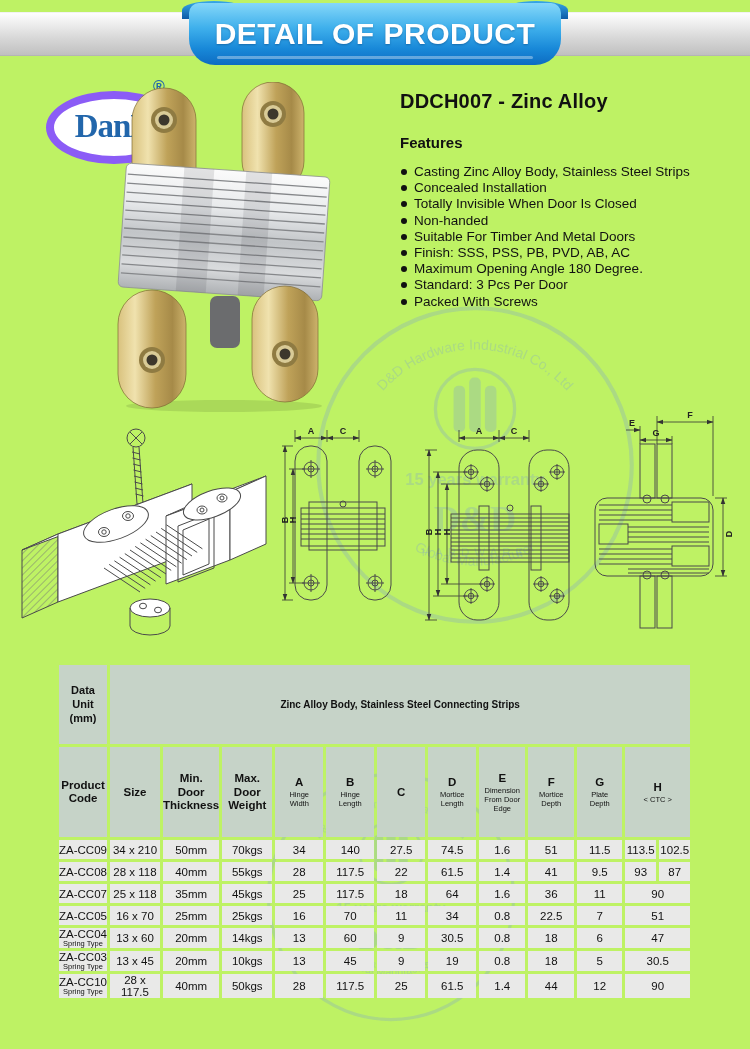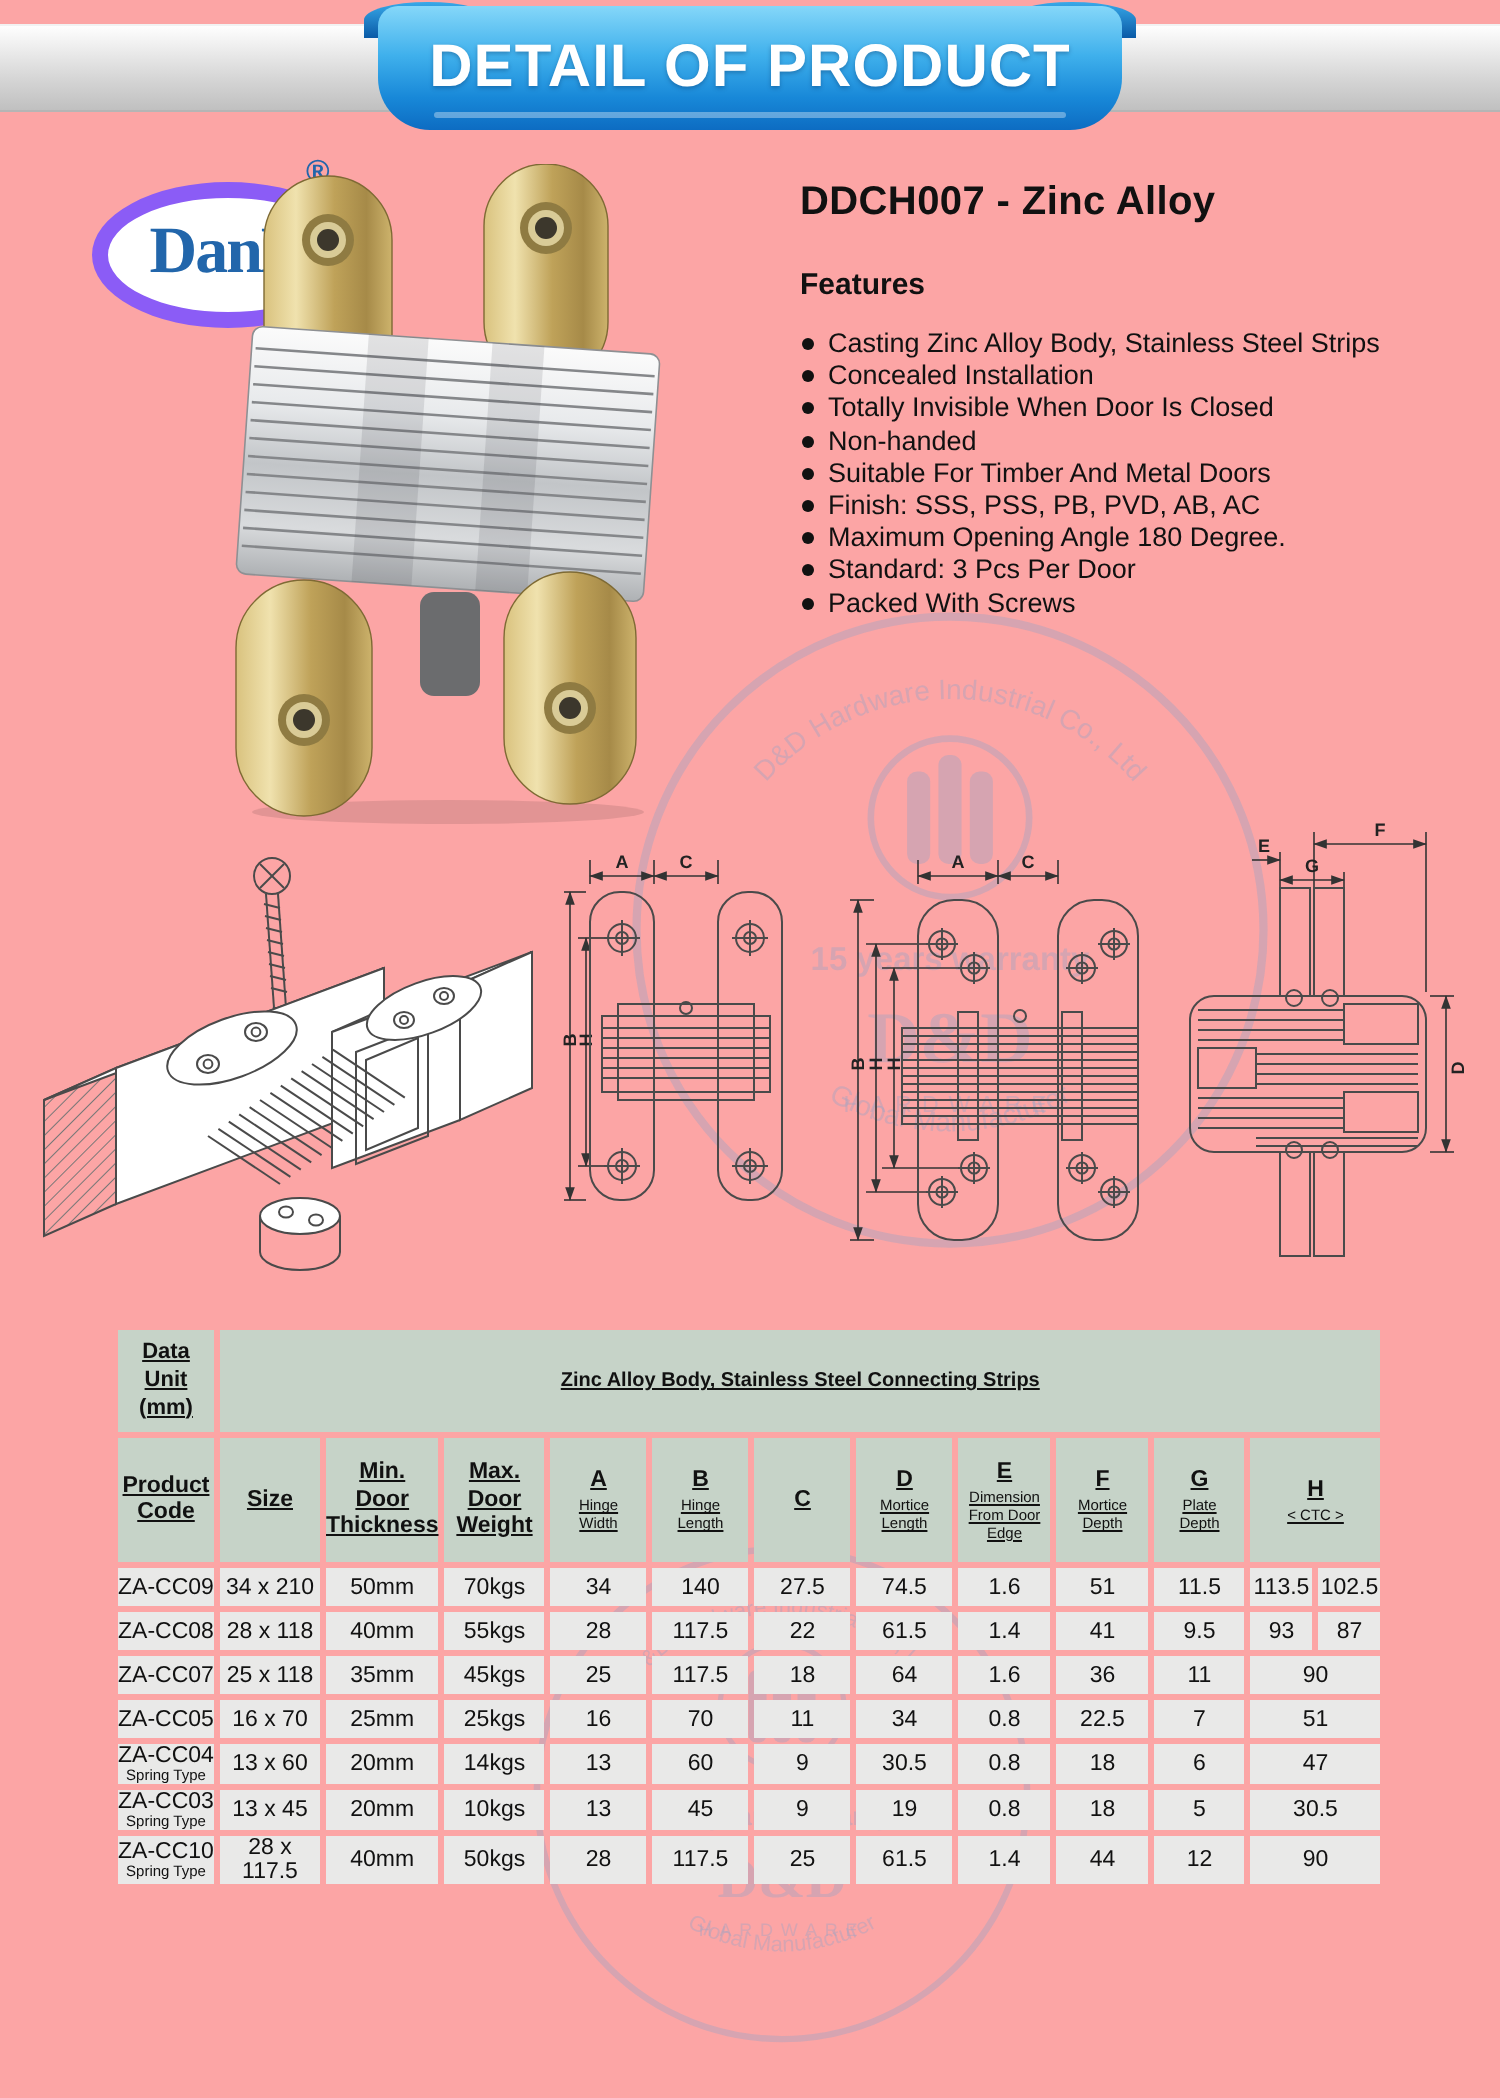--- a/index.html
+++ b/index.html
@@ -1,16 +1,16 @@
 <!DOCTYPE html>
 <html><head>
 <meta charset="utf-8">
 <style>
   html,body{margin:0;padding:0;background:#fff;}
-  #page{position:relative;width:750px;height:1049px;background:#fca5a5;overflow:hidden;
+  #page{position:relative;width:750px;height:1049px;background:#bef264;overflow:hidden;
         font-family:"Liberation Sans",sans-serif;color:#111;}
 
   
   #top-bar{position:absolute;left:0;top:12px;width:750px;height:42px;
     background:linear-gradient(#fefefe,#ececec 28%,#d6d6d6 62%,#c0c0c0);
     border-top:1px solid #f2f2f2;border-bottom:1px solid #b5b5b5;}
   .curl{position:absolute;top:1px;width:64px;height:18px;
     background:linear-gradient(#38a9e9,#0a5aa6);border-radius:60% 60% 0 0;}
   #curl-left{left:182px}#curl-right{left:504px}
   #ribbon{position:absolute;left:189px;top:3px;width:372px;height:62px;
@@ -43,21 +43,21 @@
   .tlw{stroke:#4a4a4a;fill:#fff;stroke-width:1;}
   .dim{stroke:#333;fill:none;stroke-width:.8;}
   text.dlab{font:bold 9px "Liberation Sans",sans-serif;fill:#222;}
   svg.drawing{position:absolute;}
 
   
   svg.wm{position:absolute;opacity:.75;pointer-events:none;}
 
   
   #spec{position:absolute;left:56px;top:662px;border-collapse:separate;border-spacing:3px;}
-  #spec th{background:#c6d3c8;vertical-align:middle;text-align:center;padding:5px 0;text-decoration:underline;}
+  #spec th{background:#c6d3c8;vertical-align:middle;text-align:center;padding:19px 0;}
   #spec td{background:#e9e9e8;text-align:center;font-size:11.5px;vertical-align:middle;padding:0;}
   #spec .r1{height:40px;}
   #spec .r2 th{height:52px;}
   #spec tbody tr{height:19px;margin-top:32px;}
   .unit-lab{font-size:11px;font-weight:bold;white-space:pre-line;line-height:1.25;}
   .group-title{font-size:10px;font-weight:bold;}
   .h-main{font-size:11.5px;font-weight:bold;white-space:pre-line;line-height:1.15;}
   .h-sub{font-size:7.5px;font-weight:normal;white-space:pre-line;line-height:1.2;margin-top:1px;}
   .code-main{font-size:11.5px;line-height:1.05;}
   .code-sub{font-size:7.5px;line-height:1.05;}

